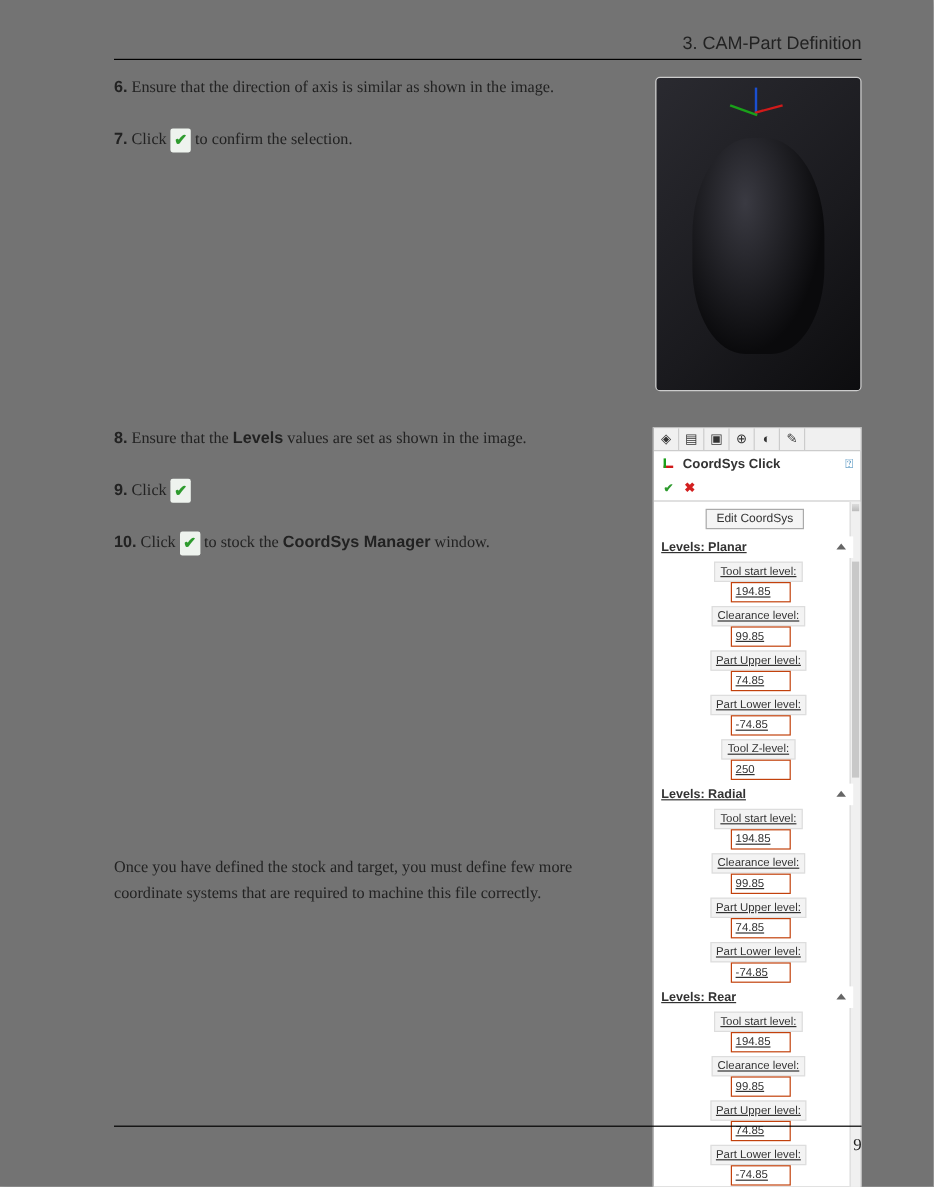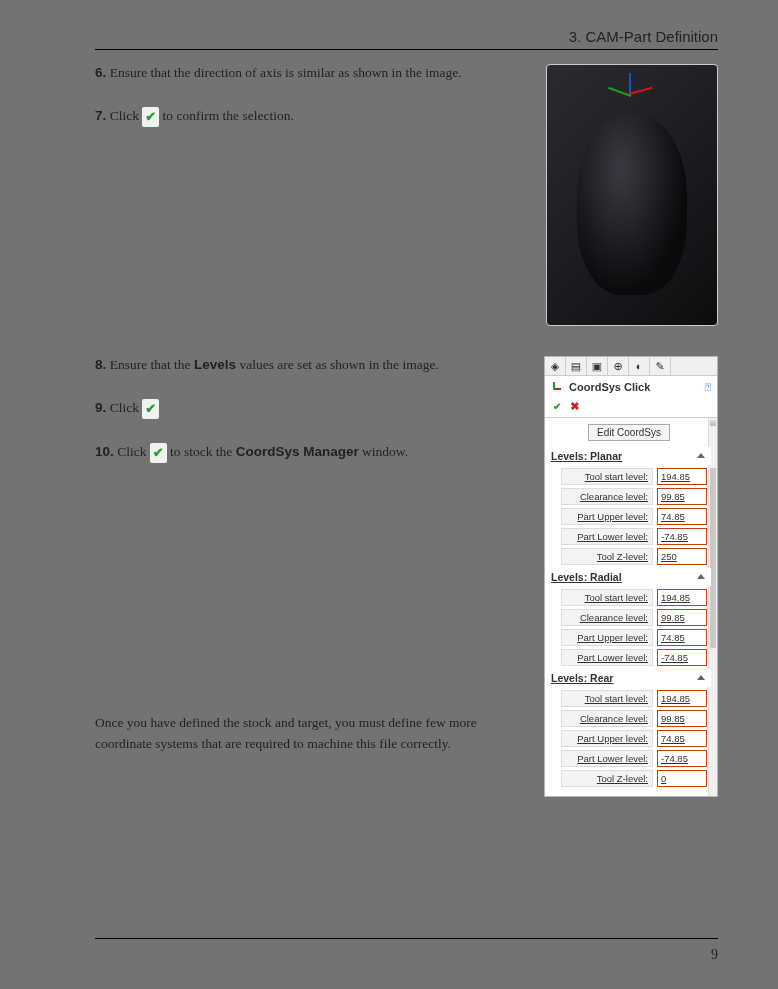--- a/index.html
+++ b/index.html
@@ -211,20 +211,21 @@
     top: 6px;
     width: 0; height: 0;
     border-left: 4px solid transparent;
     border-right: 4px solid transparent;
     border-bottom: 5px solid #666;
   }
   .field-row {
     display: flex;
     align-items: center;
     margin: 3px 0 3px 10px;
+    flex-direction: column;
   }
   .field-label {
     flex: 1;
     background: #f3f3f3;
     border: 1px solid #ddd;
     padding: 2px 4px;
     font-size: 9.5px;
     text-align: right;
     margin-right: 4px;
     white-space: nowrap;

